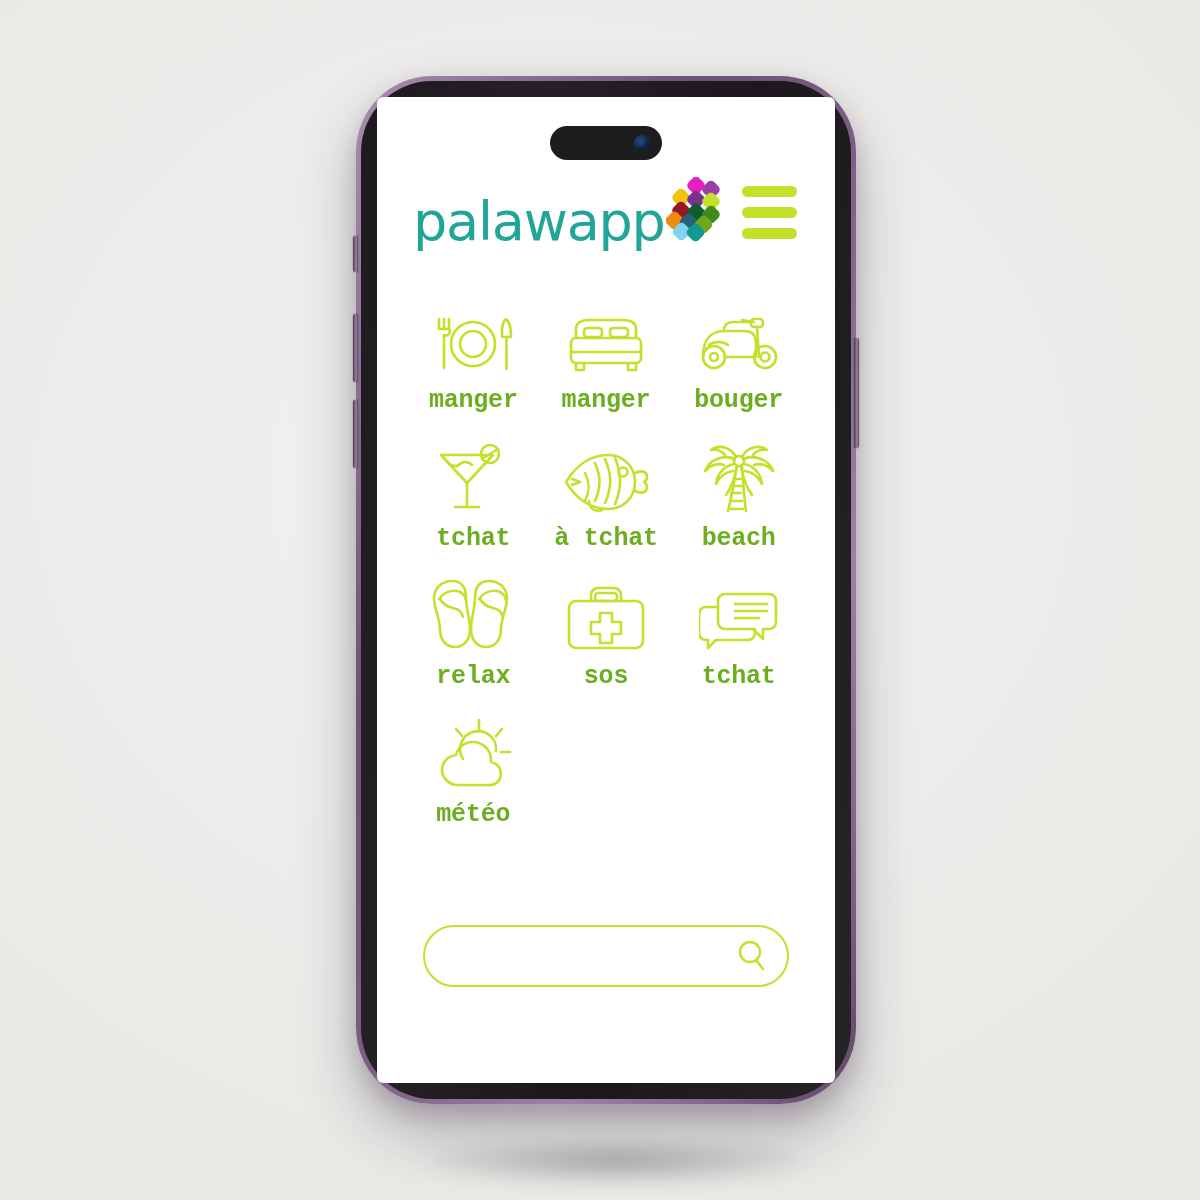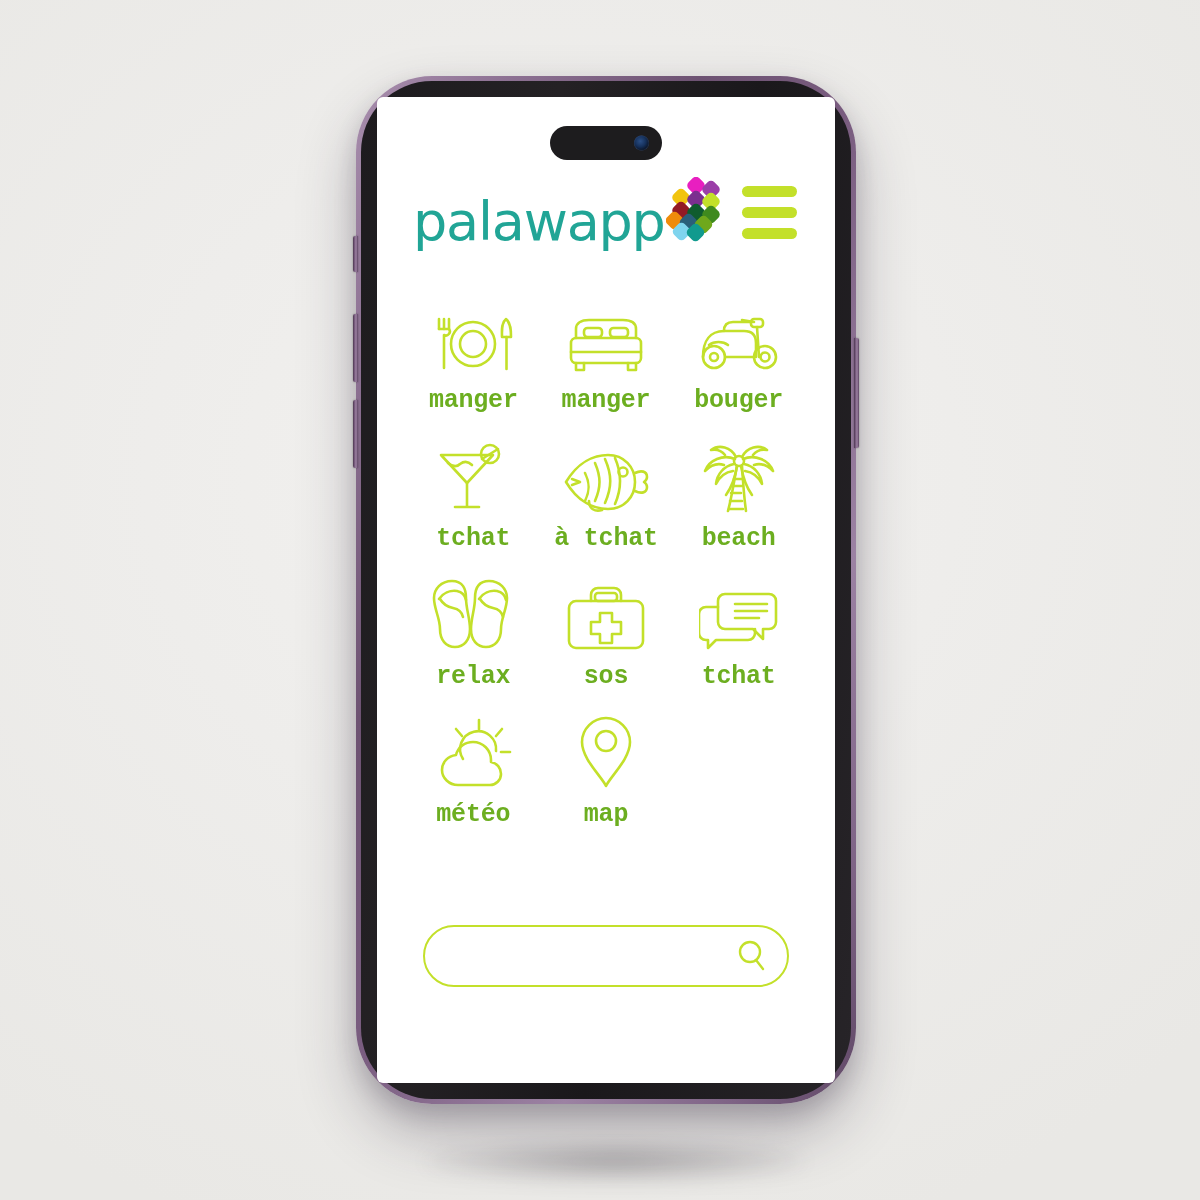--- a/index.html
+++ b/index.html
@@ -415,29 +415,20 @@
                 <path d="M24 12 l6 7"></path>
                 <path d="M70 12 l-6 7"></path>
                 <path d="M78 35 h-9"></path>
                 <path d="M31 42 a18 18 0 1 1 33 -8"></path>
                 <path d="M26 68 c-9 0 -16 -7 -16 -15 c0 -8 6 -14 14 -15 c2 -8 9 -13 17 -13 c10 0 18 8 18 18 c0 0 0 1 0 2 c6 1 10 6 10 12 c0 6 -5 11 -11 11 z"></path>
               </svg>
             </div>
             <div class="cell-label">météo</div>
           </div>
 
-          <div class="grid-cell">
-            <div class="cell-icon">
-              <svg width="58" height="74" viewBox="0 0 58 74" fill="none" stroke="#c3e02a" stroke-width="2.6" stroke-linecap="round" stroke-linejoin="round">
-                <path d="M29 3 c-13 0 -24 11 -24 24 c0 17 20 35 24 44 c4 -9 24 -27 24 -44 c0 -13 -11 -24 -24 -24 z"></path>
-                <circle cx="29" cy="26" r="10"></circle>
-              </svg>
-            </div>
-            <div class="cell-label">map</div>
-          </div>
 
         </div>
 
         <div id="search-wrap">
           <div id="search-box">
             <input id="search-input" type="text" placeholder="" style="">
             <span id="search-icon">
               <svg width="30" height="32" viewBox="0 0 30 32" fill="none" stroke="#c3e02a" stroke-width="2.4" stroke-linecap="round">
                 <circle cx="13" cy="12" r="10"></circle>
                 <path d="M19 20 l7 9"></path>

